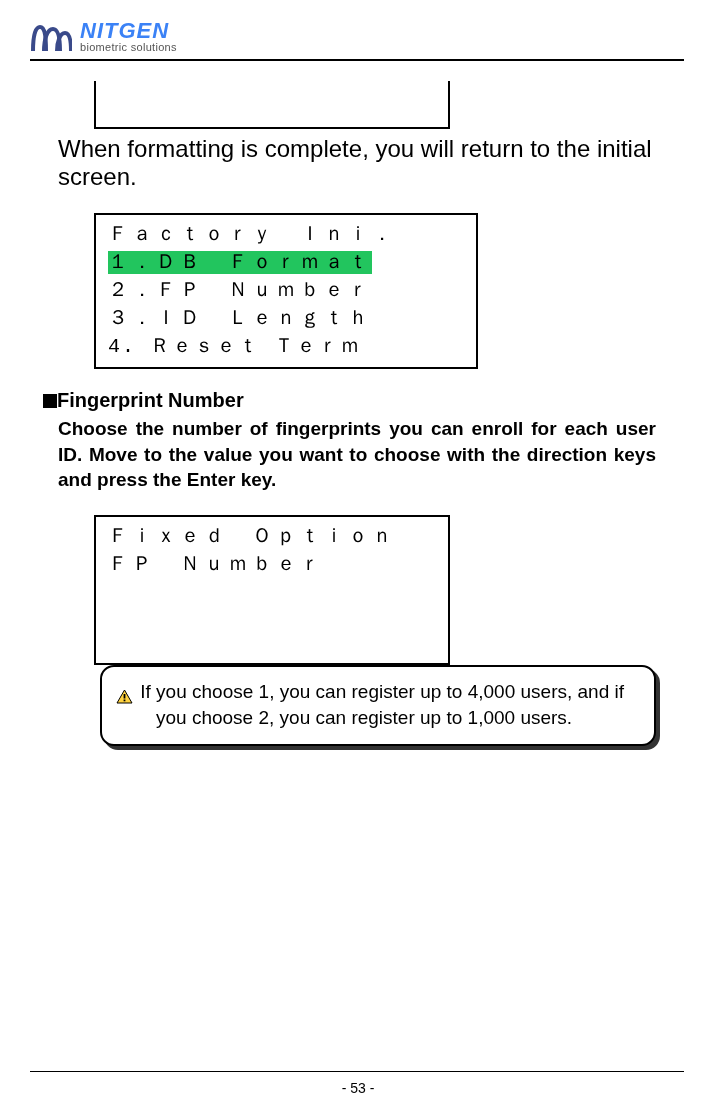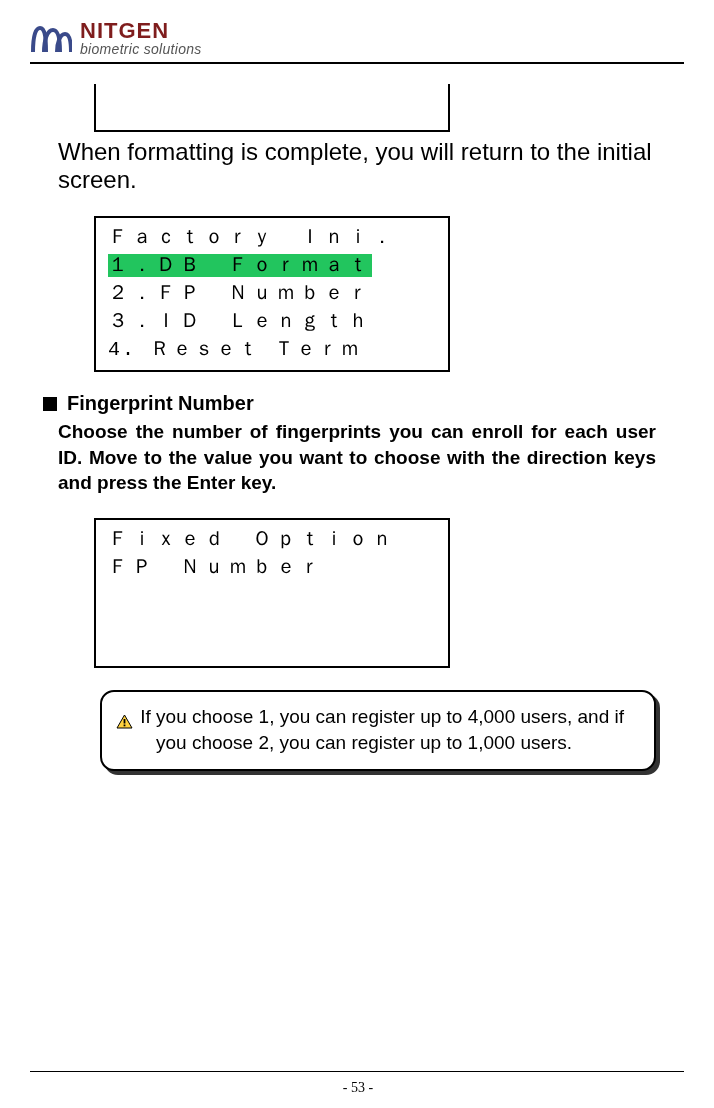--- a/index.html
+++ b/index.html
@@ -23,27 +23,27 @@
     }
     .logo-text-group {
       display: flex;
       flex-direction: column;
       line-height: 1;
     }
     .logo-brand {
       font-family: Arial, sans-serif;
       font-weight: bold;
       font-size: 22px;
-      color: #7f1d1d;
+      color: #3b82f6;
       letter-spacing: 1px;
+      font-style: italic;
     }
     .logo-sub {
-      font-size: 14px;
+      font-size: 11px;
       color: #555;
-      font-style: italic;
       letter-spacing: 0.3px;
     }
     .top-divider {
       border-top: 2px solid #000;
       margin-bottom: 20px;
     }
     .content {
       padding: 0 28px;
     }
     .empty-box {
@@ -53,40 +53,39 @@
       height: 48px;
       margin-left: 36px;
       margin-bottom: 6px;
     }
     .intro-text {
       font-size: 24px;
       margin-bottom: 22px;
     }
     .screen-box {
       border: 2px solid #000;
-      width: 356px;
+      width: 384px;
       margin-left: 36px;
       margin-bottom: 20px;
       padding: 6px 12px;
       font-family: "Courier New", monospace;
       font-size: 20px;
       letter-spacing: 4px;
       line-height: 1.4;
     }
     .screen-line {
       white-space: pre;
     }
     .highlighted {
       background: #22c55e;
       display: inline;
     }
     .section-header {
       display: flex;
       align-items: center;
-      gap: 10px;
       margin-left: -15px;
       margin-bottom: 4px;
       margin-top: 10px;
     }
     .bullet-square {
       width: 14px;
       height: 14px;
       background: #000;
     }
     .section-title {
@@ -97,21 +96,20 @@
       font-size: 19px;
       line-height: 1.35;
       text-align: justify;
       margin-bottom: 22px;
       font-weight: bold;
     }
     .option-screen {
       border: 2px solid #000;
       width: 356px;
       margin-left: 36px;
-      margin-bottom: 22px;
       padding: 6px 12px 10px 12px;
       font-family: "Courier New", monospace;
       font-size: 20px;
       letter-spacing: 4px;
       line-height: 1.4;
       height: 150px;
     }
     .small-highlight {
       background: #bbb;
       display: inline;
@@ -154,21 +152,20 @@
       right: 30px;
       border-top: 1.5px solid #000;
     }
     .page-num {
       position: absolute;
       bottom: 12px;
       left: 2px;
       right: 0;
       text-align: center;
       font-size: 14px;
-      font-family: Liberation Serif, serif;
     }
     .tighter { letter-spacing: 2px; }
   </style>
 </head>
 <body>
 
 <div class="logo-area">
   <span class="logo-icon">
     <svg viewBox="0 0 42 28" width="42" height="28">
       <path d="M3 28 C3 14 5 4 10 4 C15 4 16 14 16 28" fill="none" stroke="#3a4a8a" stroke-width="4"></path>

